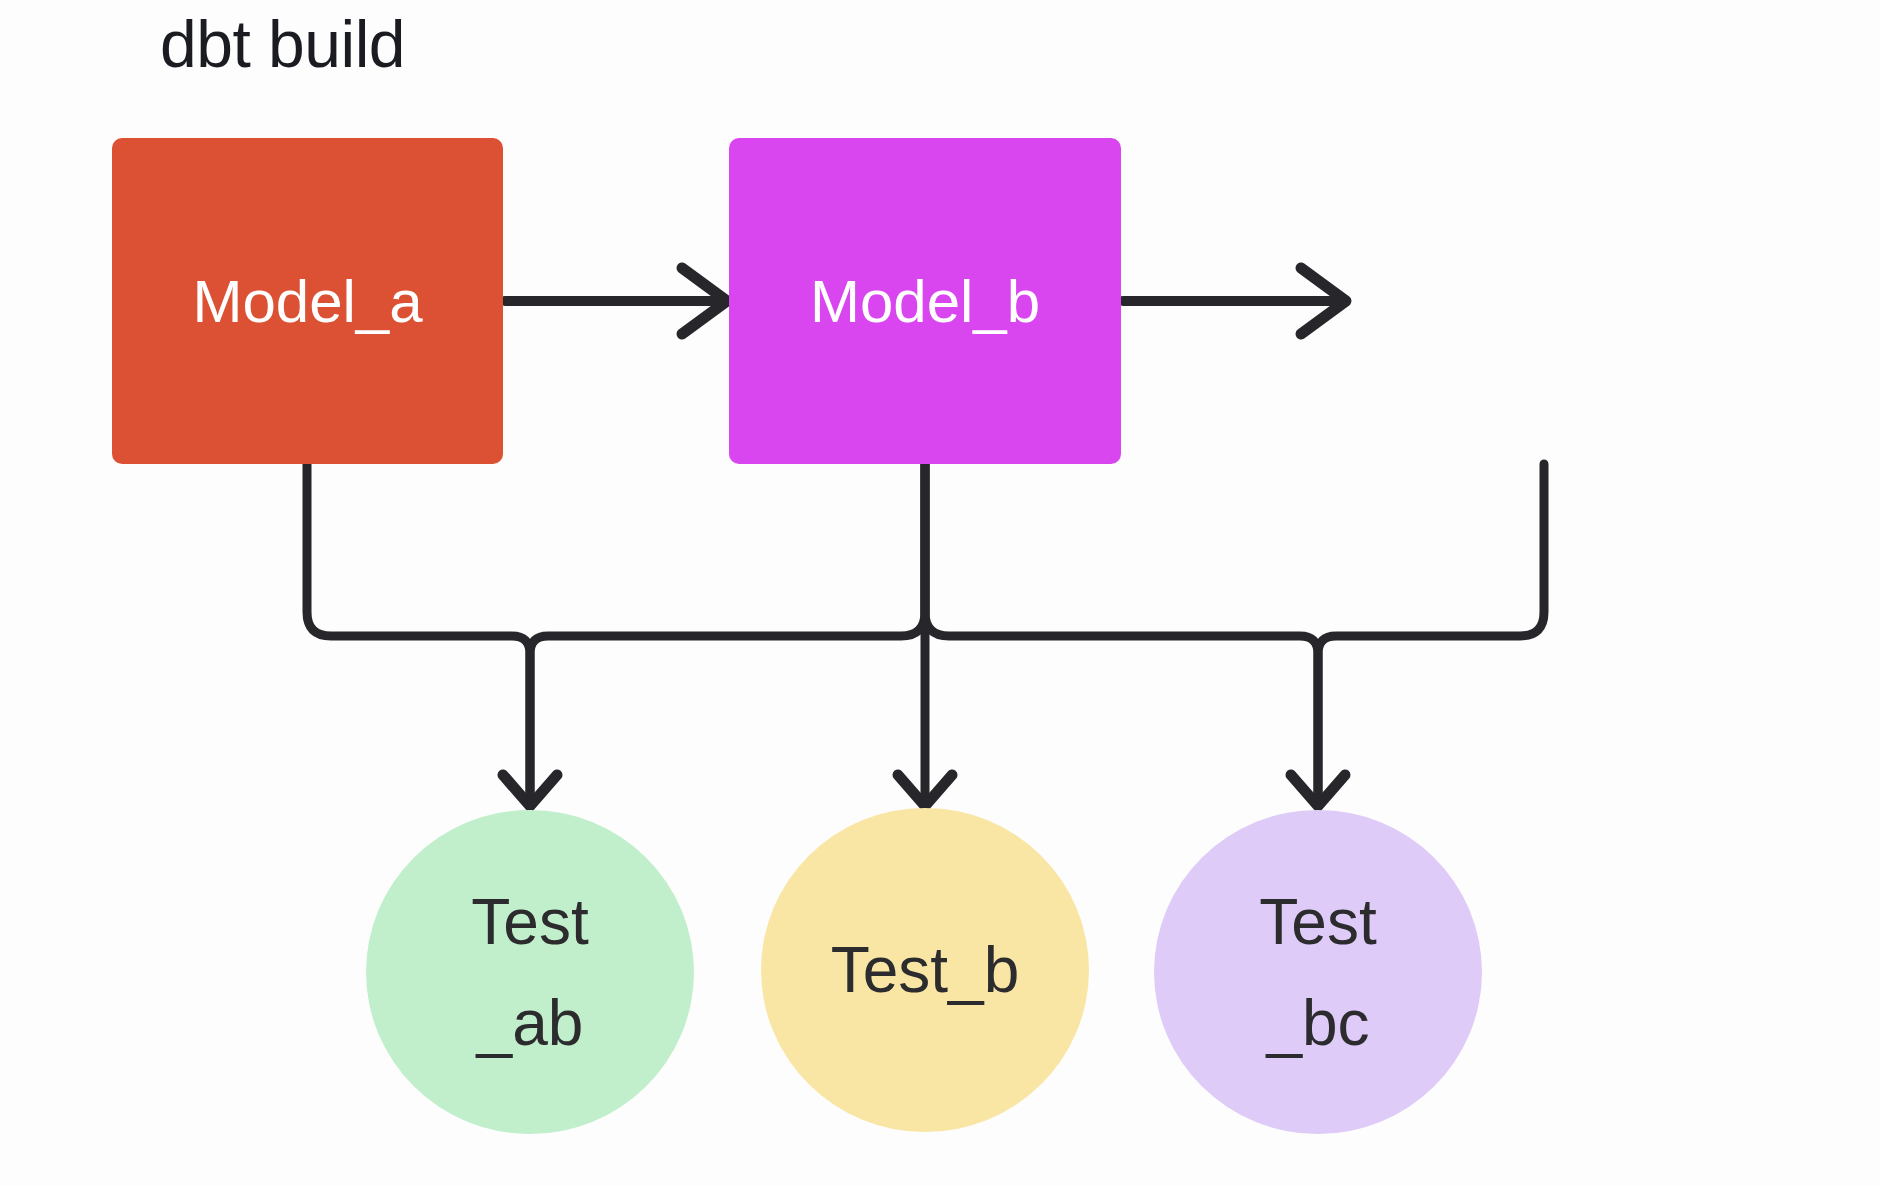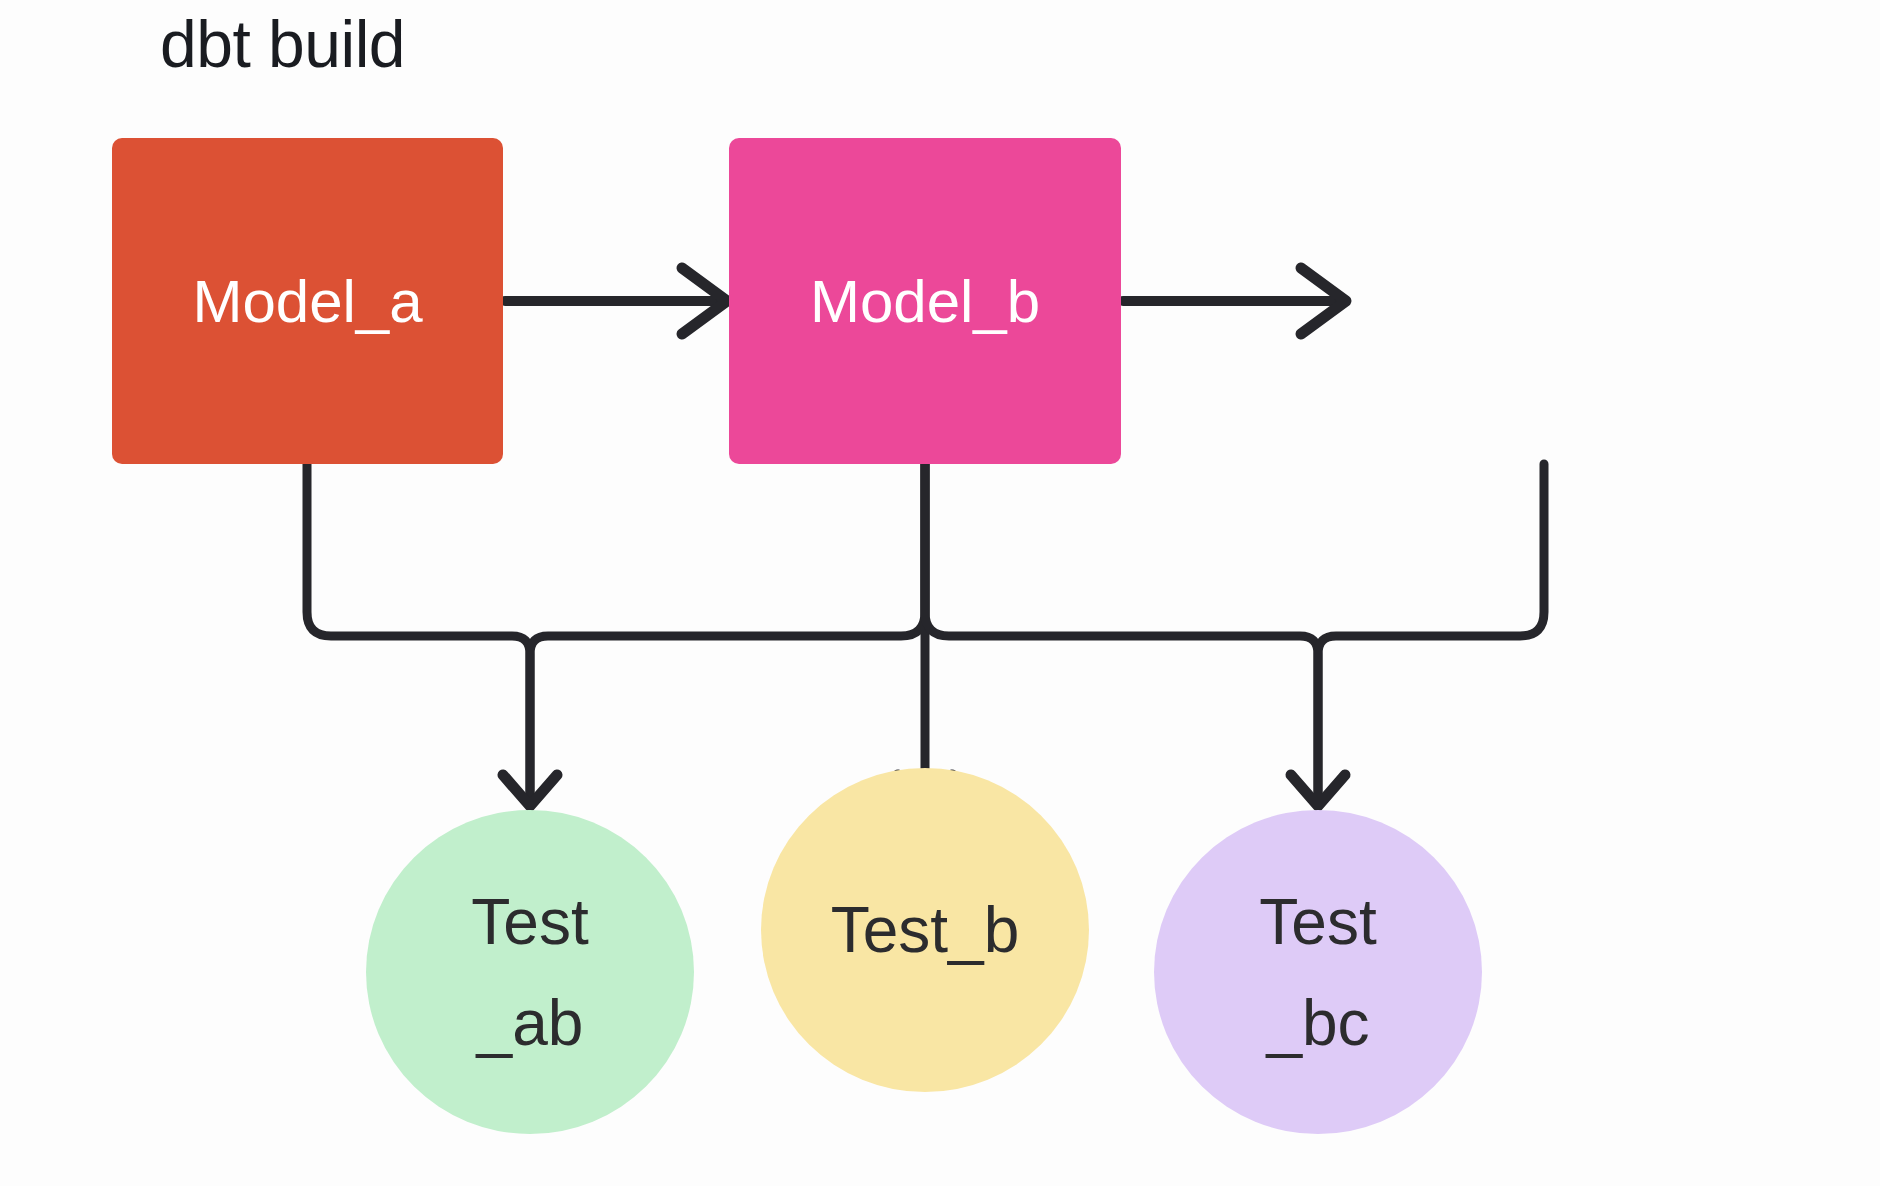--- a/index.html
+++ b/index.html
@@ -65,21 +65,21 @@
     width: 328px;
     height: 324px;
     border-radius: 50%;
     color: var(--circle-label-text, #2C2C2E);
     font-size: 64px;
     font-weight: 500;
     row-gap: 37px;
     line-height: 1;
   }
   .circle-ab { left: 366px; top: 810px; }
-  .circle-b  { left: 761px; top: 768px; }
+  .circle-b  { left: 761px; top: 808px; }
   .circle-bc { left: 1154px; top: 810px; }
   .label-line { display: block; }
 </style>
 </head>
 <body>
 
 <div class="canvas">
 
   <h1 class="title">dbt build</h1>
 
@@ -102,21 +102,21 @@
     <path class="link" d="M1544 464 V612 Q1544 636 1520 636 H1336 Q1318 636 1318 654 V806"></path>
 
     <path class="head" d="M503 775 L530 806 L557 775"></path>
     <path class="head" d="M898 775 L925 806 L952 775"></path>
     <path class="head" d="M1291 775 L1318 806 L1345 775"></path>
   </svg>
 
   <div class="node box box-a" style="background-color: rgb(220, 81, 52);">
     <span class="label-line">Model_a</span>
   </div>
-  <div class="node box box-b" style="background-color: #ec4899;">
+  <div class="node box box-b" style="background-color: #d946ef;">
     <span class="label-line">Model_b</span>
   </div>
 
   <div class="node circle circle-ab" style="background-color: rgb(193, 239, 204);">
     <span class="label-line">Test</span>
     <span class="label-line">_ab</span>
   </div>
   <div class="node circle circle-b" style="background-color: rgb(249, 230, 164);">
     <span class="label-line">Test_b</span>
   </div>

